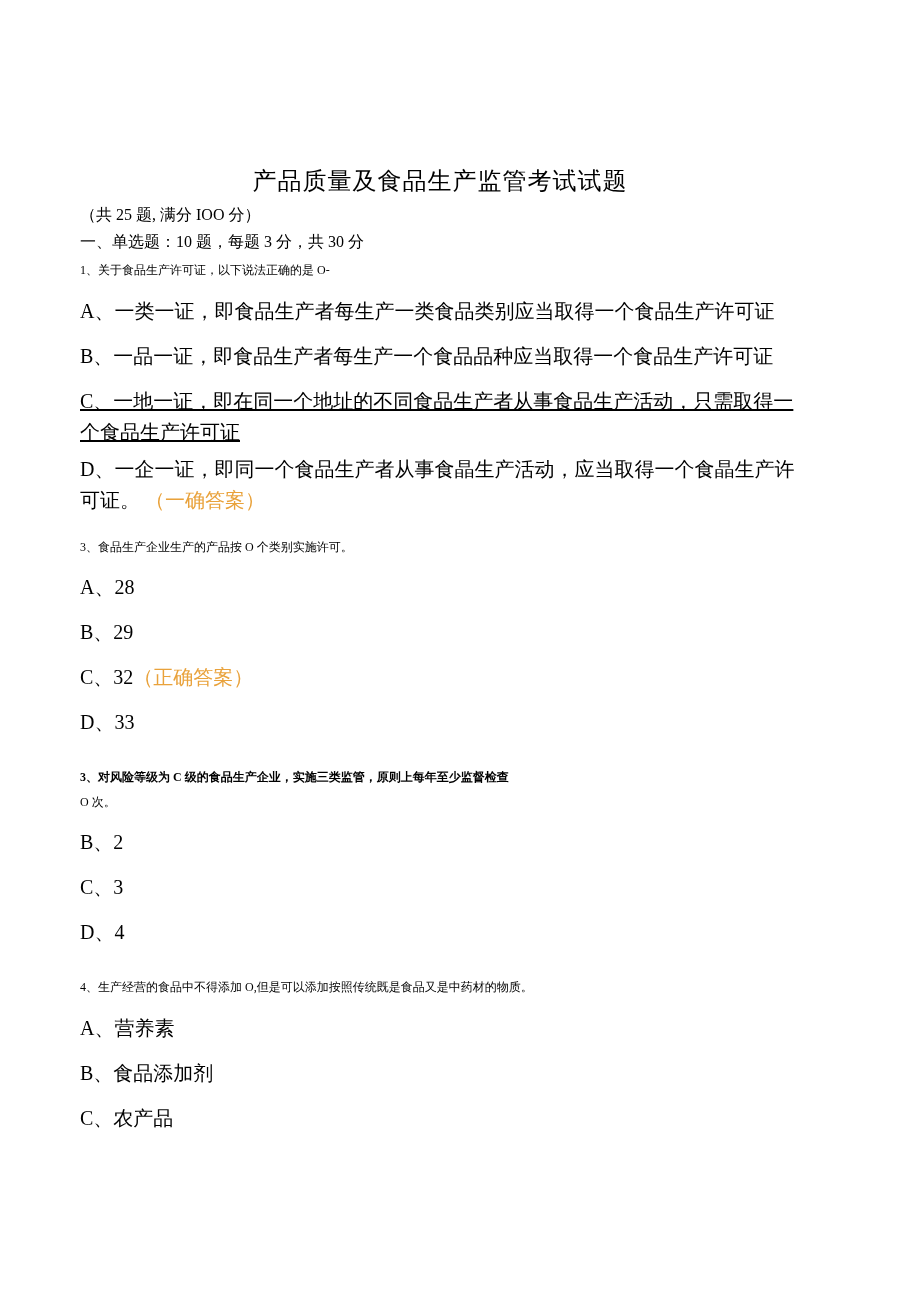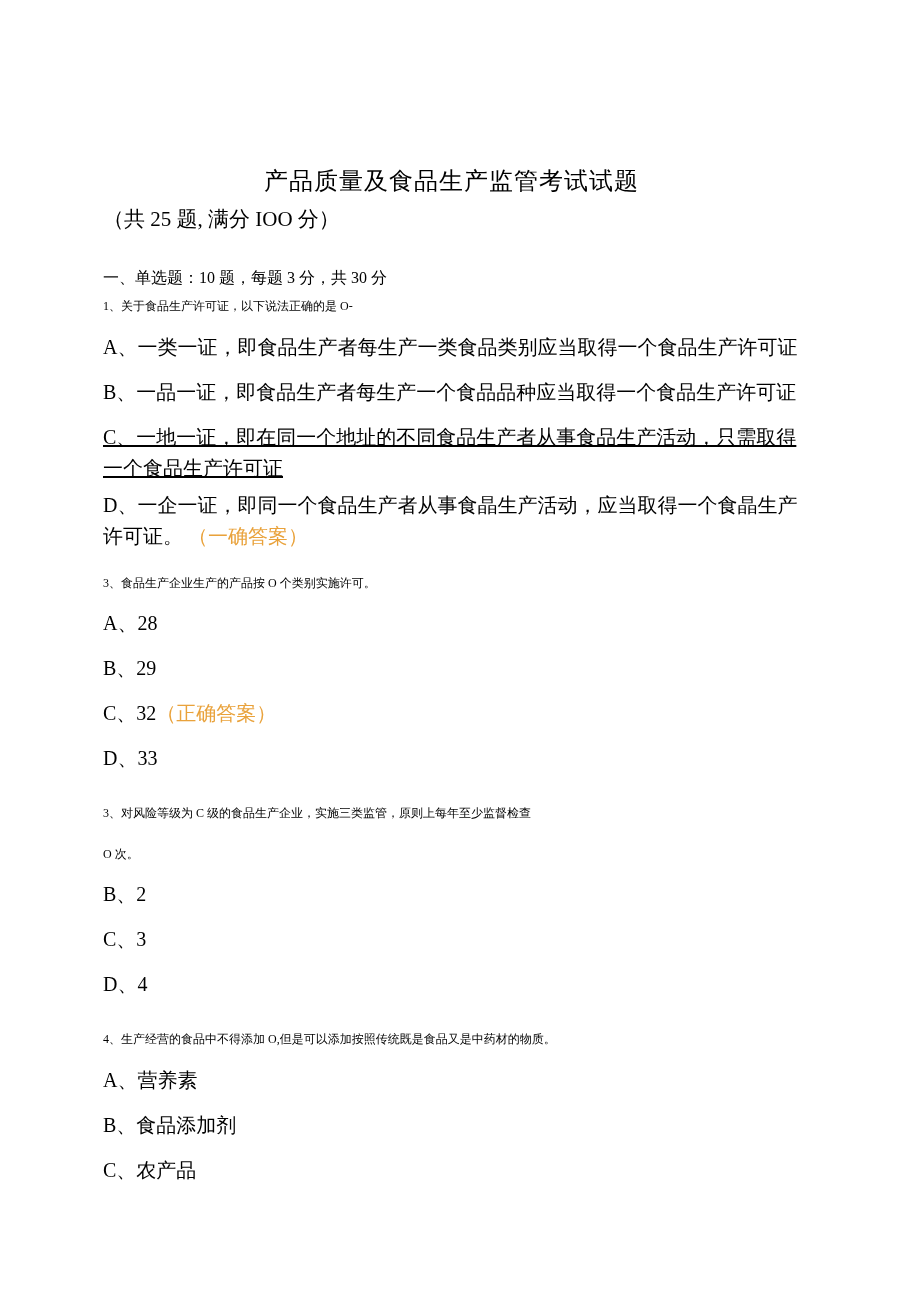--- a/index.html
+++ b/index.html
@@ -4,32 +4,32 @@
 <style>
   body {
     margin: 0;
     padding: 0;
     background: #ffffff;
     font-family: "SimSun", "宋体", serif;
     color: #000000;
     width: 920px;
   }
   .page {
-    padding: 165px 120px 100px 103px;
+    padding: 165px 120px 100px 80px;
     box-sizing: border-box;
   }
   .title {
     font-size: 24px;
     text-align: center;
     margin-bottom: 8px;
     letter-spacing: 1px;
   }
   .subtitle {
-    font-size: 21px;
-    margin-bottom: 35px;
+    font-size: 16px;
+    margin-bottom: 6px;
   }
   .section-header {
     font-size: 16px;
     margin-bottom: 8px;
   }
   .qtext {
     font-size: 12px;
     line-height: 1.55;
     margin-bottom: 16px;
   }
@@ -72,21 +72,21 @@
 
   <div class="qtext gap">3、食品生产企业生产的产品按 O 个类别实施许可。</div>
   <div class="opt">A、28</div>
   <div class="opt">B、29</div>
   <div class="opt">
     <span>C、32</span><span class="answer">（正确答案）</span>
   </div>
   <div class="opt">D、33</div>
 
   <div class="qtext biggap">
-    <div style="margin-bottom:22px;">3、对风险等级为 C 级的食品生产企业，实施三类监管，原则上每年至少监督检查</div>
+    <div style="margin-bottom:6px;font-weight:bold;">3、对风险等级为 C 级的食品生产企业，实施三类监管，原则上每年至少监督检查</div>
     <div>O 次。</div>
   </div>
   <div class="opt">B、2</div>
   <div class="opt">C、3</div>
   <div class="opt">D、4</div>
 
   <div class="qtext biggap">4、生产经营的食品中不得添加 O,但是可以添加按照传统既是食品又是中药材的物质。</div>
   <div class="opt">A、营养素</div>
   <div class="opt">B、食品添加剂</div>
   <div class="opt">C、农产品</div>

